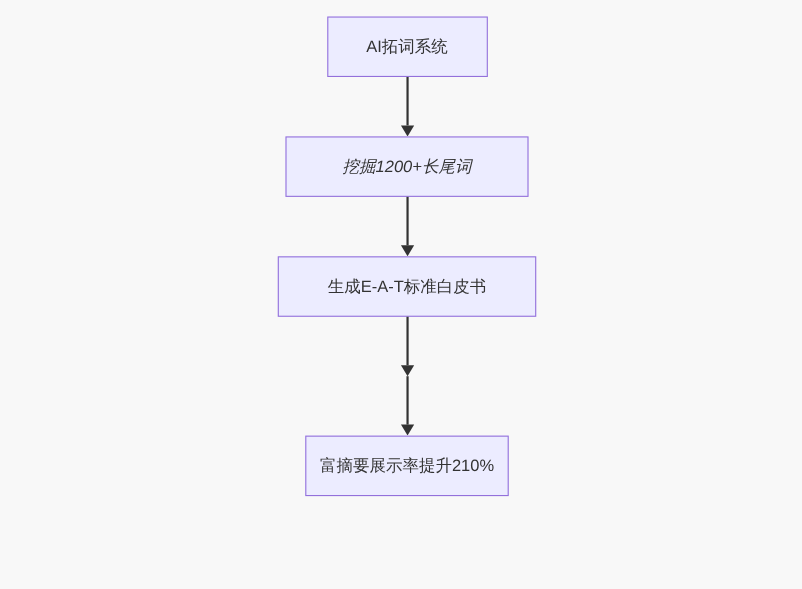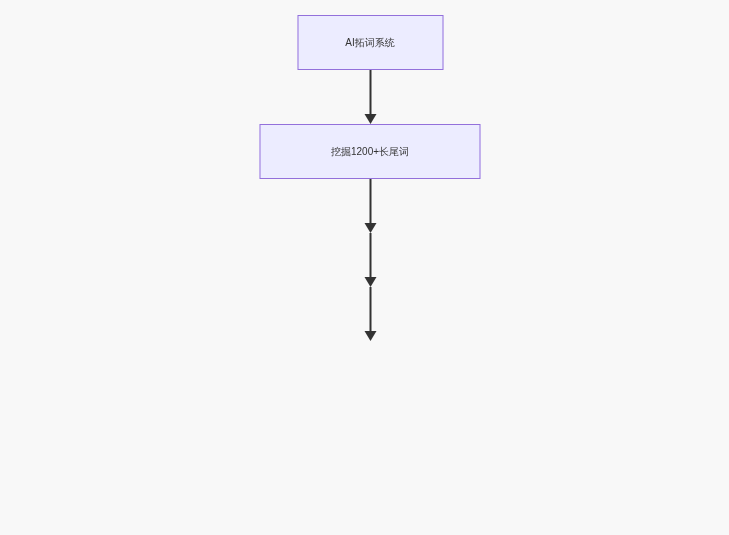--- a/index.html
+++ b/index.html
@@ -24,28 +24,28 @@
     align-items: center;
   }
   .flow-node {
     box-sizing: border-box;
     height: 55px;
     background: #ECECFF;
     border: 1px solid #9370DB;
     display: flex;
     align-items: center;
     justify-content: center;
-    font-size: 10px;
+    font-size: 15px;
     color: #333333;
     white-space: nowrap;
     padding: 0 12px;
   }
   .flow-node:nth-of-type(1) { min-width: 146px; }
   .flow-node:nth-of-type(2) { min-width: 192px; }
-  .flow-node:nth-of-type(3) { min-width: 221px; }
+  .flow-node:nth-of-type(3) { min-width: 221px; font-style: italic; }
   .flow-node:nth-of-type(4) { min-width: 214px; }
   .flow-node:nth-of-type(5) { min-width: 235px; }
   .edge-arrow {
     height: 54px;
     display: flex;
     flex-direction: column;
     align-items: center;
   }
   .edge-line {
     width: 2px;
@@ -72,26 +72,28 @@
     <div class="edge-head"></div>
   </div>
 
   <div class="flow-node">挖掘1200+长尾词</div>
 
   <div class="edge-arrow">
     <div class="edge-line"></div>
     <div class="edge-head"></div>
   </div>
 
+  <div class="flow-node">生成E-A-T标准白皮书</div>
 
   <div class="edge-arrow">
     <div class="edge-line"></div>
     <div class="edge-head"></div>
   </div>
 
 
   <div class="edge-arrow">
     <div class="edge-line"></div>
     <div class="edge-head"></div>
   </div>
 
+  <div class="flow-node">富摘要展示率提升210%</div>
 
 </div>
 
 </body></html>

